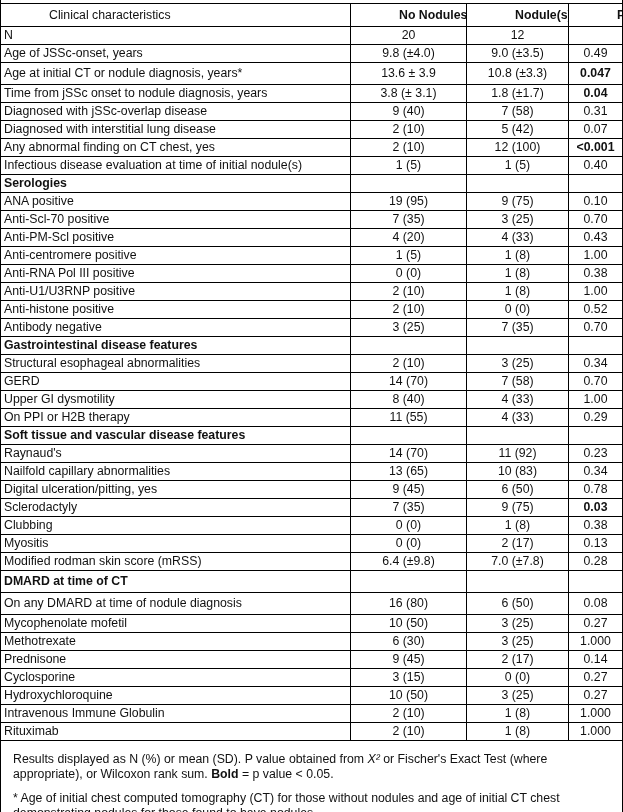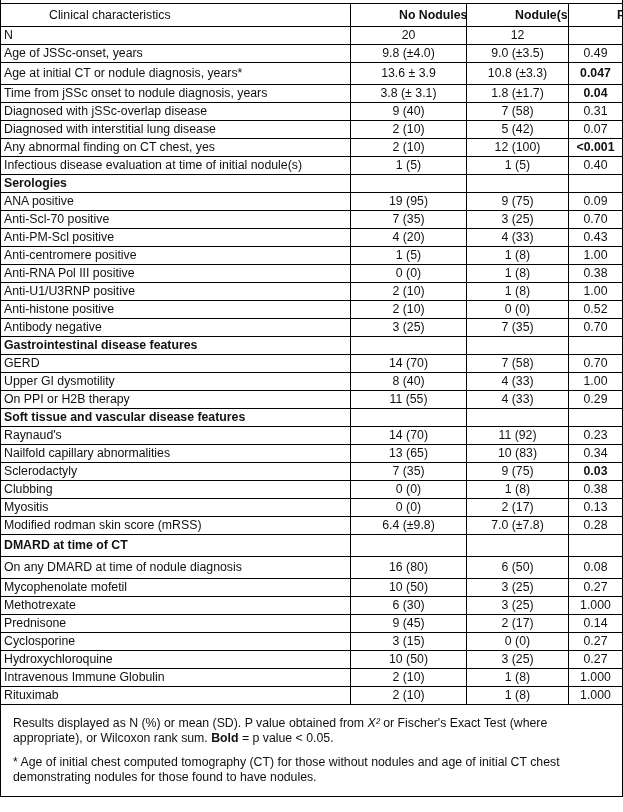--- a/index.html
+++ b/index.html
@@ -95,21 +95,21 @@
       <tr class="section">
         <td class="label">Serologies</td>
         <td></td>
         <td></td>
         <td></td>
       </tr>
       <tr class="">
         <td>ANA positive</td>
         <td class="num">19 (95)</td>
         <td class="num">9 (75)</td>
-        <td class="num">0.09</td>
+        <td class="num">0.10</td>
       </tr>
       <tr class="">
         <td>Anti-Scl-70 positive</td>
         <td class="num">7 (35)</td>
         <td class="num">3 (25)</td>
         <td class="num">0.70</td>
       </tr>
       <tr class="">
         <td>Anti-PM-Scl positive</td>
         <td class="num">4 (20)</td>
@@ -146,20 +146,26 @@
         <td class="num">7 (35)</td>
         <td class="num">0.70</td>
       </tr>
       <tr class="section">
         <td class="label">Gastrointestinal disease features</td>
         <td></td>
         <td></td>
         <td></td>
       </tr>
       <tr class="">
+        <td>Structural esophageal abnormalities</td>
+        <td class="num">2 (10)</td>
+        <td class="num">3 (25)</td>
+        <td class="num">0.34</td>
+      </tr>
+      <tr class="">
         <td>GERD</td>
         <td class="num">14 (70)</td>
         <td class="num">7 (58)</td>
         <td class="num">0.70</td>
       </tr>
       <tr class="">
         <td>Upper GI dysmotility</td>
         <td class="num">8 (40)</td>
         <td class="num">4 (33)</td>
         <td class="num">1.00</td>
@@ -180,20 +186,26 @@
         <td>Raynaud's</td>
         <td class="num">14 (70)</td>
         <td class="num">11 (92)</td>
         <td class="num">0.23</td>
       </tr>
       <tr class="">
         <td>Nailfold capillary abnormalities</td>
         <td class="num">13 (65)</td>
         <td class="num">10 (83)</td>
         <td class="num">0.34</td>
+      </tr>
+      <tr class="">
+        <td>Digital ulceration/pitting, yes</td>
+        <td class="num">9 (45)</td>
+        <td class="num">6 (50)</td>
+        <td class="num">0.78</td>
       </tr>
       <tr class="">
         <td>Sclerodactyly</td>
         <td class="num">7 (35)</td>
         <td class="num">9 (75)</td>
         <td class="num bold">0.03</td>
       </tr>
       <tr class="">
         <td>Clubbing</td>
         <td class="num">0 (0)</td>

